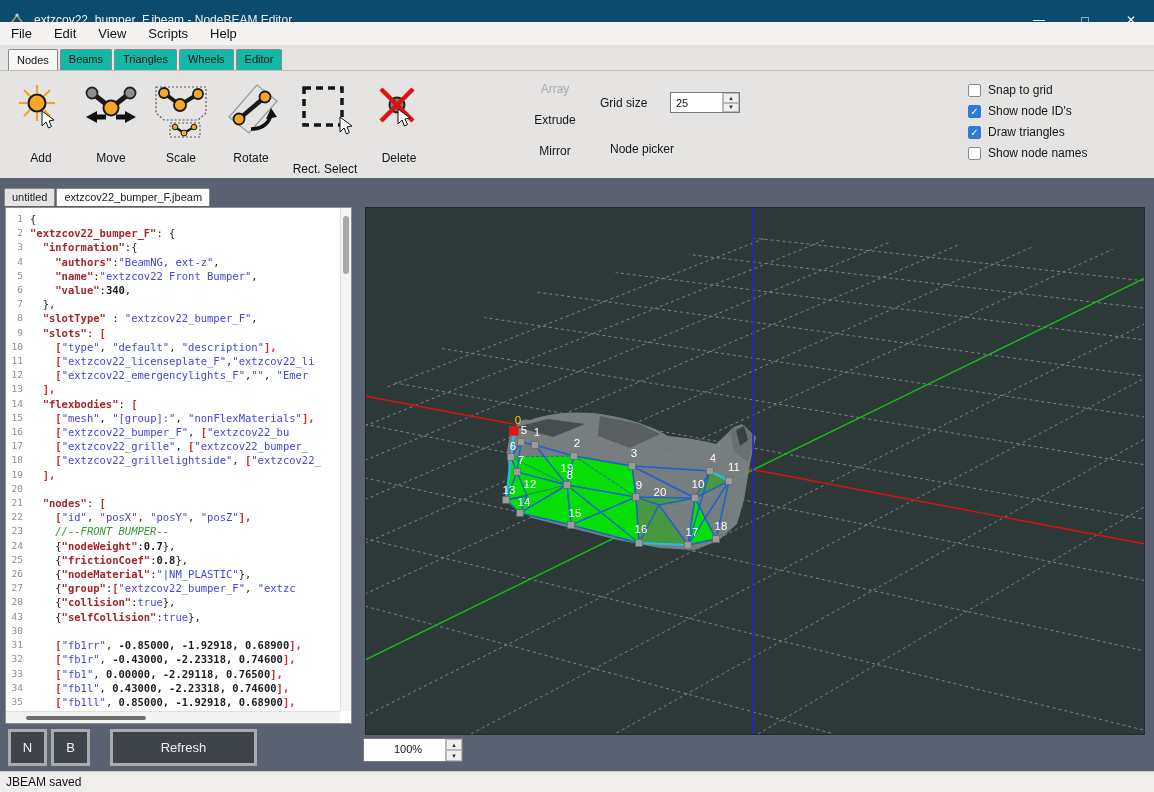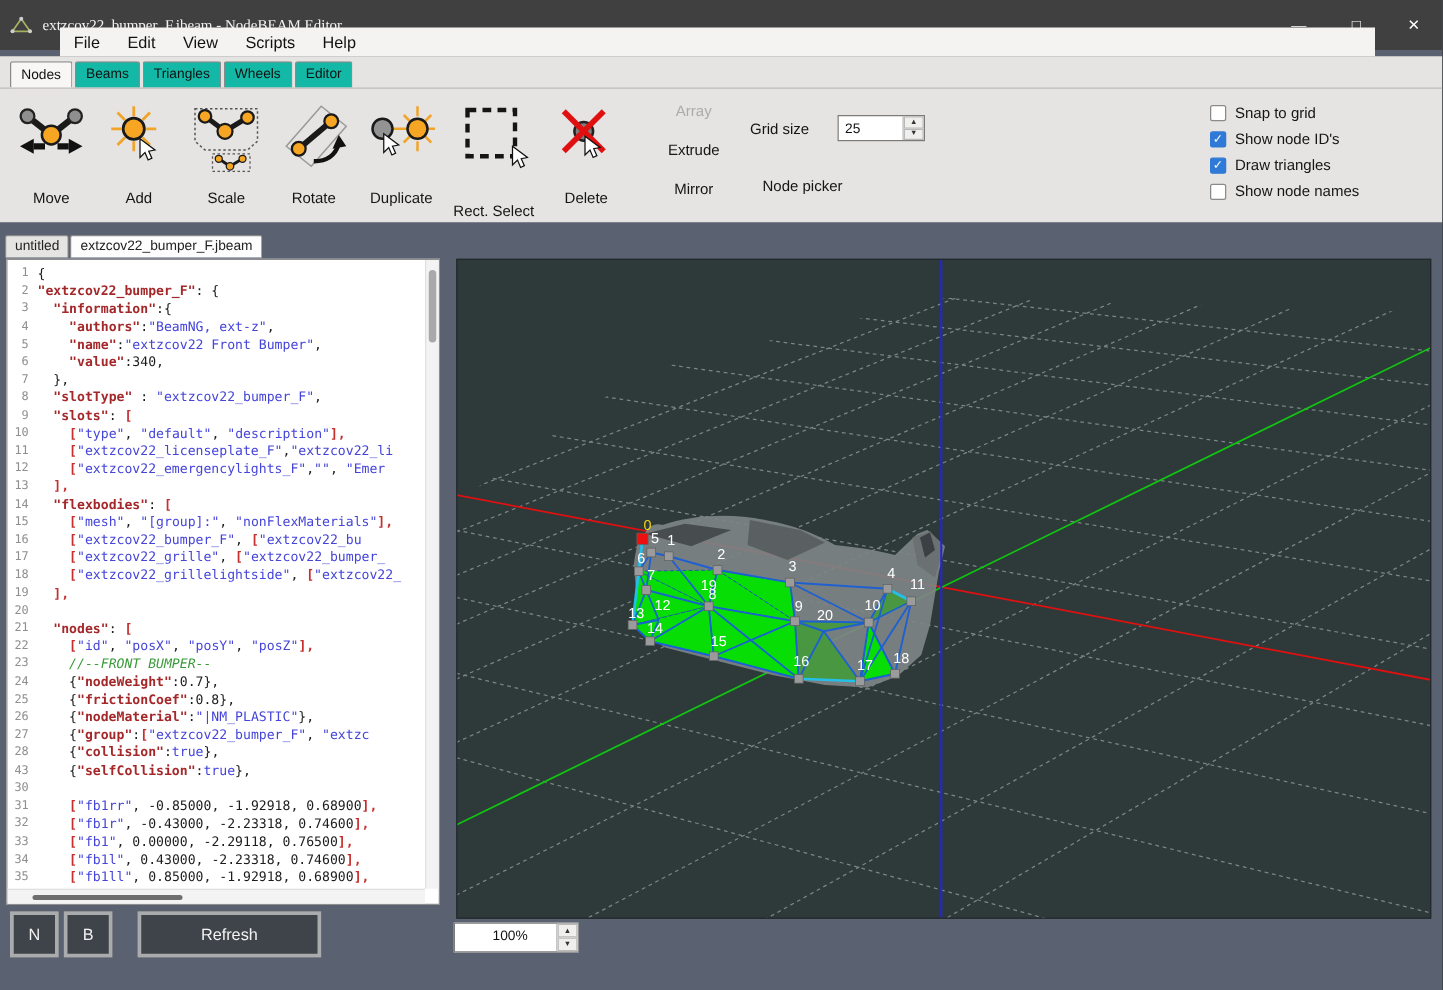--- a/index.html
+++ b/index.html
@@ -2,30 +2,30 @@
 <html><head>
 <meta charset="utf-8">
 <style>
   * { margin:0; padding:0; box-sizing:border-box; }
   html,body { background:#333; }
   body { font-family:"Liberation Sans", sans-serif; }
   .window { position:relative; width:1154px; height:792px; background:#5a6170; overflow:hidden;
             font-family:"Liberation Sans", sans-serif; }
 
   
-  .titlebar { position:absolute; top:0; left:0; width:1154px; height:40px; background:#404040;
-              display:flex; align-items:center; color:#f2f2f2; font-size:12px;font-family:Liberation Serif, serif; }
+  .titlebar { position:absolute; top:0; left:0; width:1154px; height:40px; background:#0c4a6e;
+              display:flex; align-items:center; color:#f2f2f2; font-size:12px; }
   .titlebar .appicon { margin:0 8px 0 8px; display:flex; }
   .win-controls { margin-left:auto; display:flex; align-items:center; height:100%; }
   .win-btn { width:46px; height:100%; display:flex; align-items:center; justify-content:center;
              color:#fff; font-size:12px; cursor:default; }
 
   
-  .menubar { position:absolute; top:22px; left:0; width:1052px; height:23px; background:#f4f3f2;
-             display:flex; align-items:center; font-size:13px; color:#111;margin-left:48px; }
+  .menubar { position:absolute; top:22px; left:0; width:1154px; height:23px; background:#f4f3f2;
+             display:flex; align-items:center; font-size:13px; color:#111; }
   .menu-item { padding:3px 11px; }
 
   
   .ribbon { position:absolute; top:45px; left:0; width:1154px; height:133px; background:#e6e4e2; }
   .rtabs { position:absolute; top:4px; left:8px; display:flex; }
   .rtab { border:1px solid #8a8a8a; border-bottom:none; background:#14b8a6; padding:3px 8px 4px;
           font-size:11px; color:#111; margin-right:2px; border-radius:2px 2px 0 0; }
   .rtab.active { background:#f8f7f6; padding-top:4px; box-shadow:0 1px 0 #f8f7f6; }
   .toolbar { position:absolute; top:25px; left:0; width:1154px; height:108px; border-top:1px solid #bdbbb9; }
   .tools { position:absolute; left:6px; top:6px; display:flex; }
@@ -64,21 +64,21 @@
             border:1px solid #8e8e8e; overflow:hidden; }
   .code { position:absolute; top:0; left:0; right:11px; bottom:12px; overflow:hidden; padding-top:4px; }
   .code-line { display:flex; white-space:pre; font-family:"DejaVu Sans Mono", monospace;
                font-size:10.5px; line-height:14.2px; }
   .ln { width:24px; min-width:24px; text-align:right; padding-right:7px; color:#8f8f8f;
         font-size:9.5px; }
   .tok-p { color:#1c1c1c; }
   .tok-k { color:#a4282a; font-weight:bold; }
   .tok-s { color:#4645d9; }
   .tok-b { color:#c62f2f; font-weight:bold; }
-  .tok-n { color:#1c1c1c; }
+  .tok-n { color:#1c1c1c;font-weight:bold; }
   .tok-c { color:#3a9a3a; font-style:italic; }
   .vscroll { position:absolute; top:0; right:0; width:11px; bottom:12px; background:#f3f3f3; border-left:1px solid #e0e0e0; }
   .vthumb { position:absolute; top:8px; left:2px; width:6px; height:58px; background:#a9a9a9; border-radius:3px; }
   .hscroll { position:absolute; left:0; right:11px; bottom:0; height:12px; background:#f3f3f3; border-top:1px solid #e0e0e0; }
   .hthumb { position:absolute; left:20px; top:4px; width:120px; height:4px; background:#6e6e6e; border-radius:2px; }
 
   .left-buttons { position:absolute; top:551px; left:8px; display:flex; }
   .dark-btn { background:#3f444a; border:3px solid #a9abad; color:#f2f2f2; font-size:13px;
               display:flex; align-items:center; justify-content:center; height:37px; }
   .btn-n, .btn-b { width:39px; margin-right:4px; }
@@ -131,53 +131,53 @@
         <span class="rtab">Beams</span>
         <span class="rtab">Triangles</span>
         <span class="rtab">Wheels</span>
         <span class="rtab">Editor</span>
       </div>
     <div class="toolbar">
       <div class="tools">
 
         <div class="tool">
           <svg viewBox="0 0 56 56">
-            <line x1="9" y1="10" x2="28" y2="25" stroke="#1a1a1a" stroke-width="5"></line>
-            <line x1="47" y1="10" x2="28" y2="25" stroke="#1a1a1a" stroke-width="5"></line>
-            <circle cx="9" cy="10" r="5.5" fill="#8f8f8f" stroke="#222" stroke-width="1.8"></circle>
-            <circle cx="47" cy="10" r="5.5" fill="#8f8f8f" stroke="#222" stroke-width="1.8"></circle>
-            <circle cx="28" cy="25" r="7.5" fill="#f6a623" stroke="#1a1a1a" stroke-width="2"></circle>
-            <polygon points="14,28 3,34 14,40" fill="#111"></polygon>
-              <line x1="14" y1="34" x2="23" y2="34" stroke="#111" stroke-width="5"></line>
-            <polygon points="42,28 53,34 42,40" fill="#111"></polygon>
-              <line x1="33" y1="34" x2="42" y2="34" stroke="#111" stroke-width="5"></line>
-          </svg>
-          <span class="tlabel">Move</span>
-        </div>
-
-        <div class="tool">
-          <svg viewBox="0 0 56 56">
             <g stroke="#f0a42a" stroke-width="2.2">
               <line x1="24" y1="2" x2="24" y2="10"></line>
                 <line x1="24" y1="30" x2="24" y2="38"></line>
               <line x1="6" y1="20" x2="14" y2="20"></line>
                 <line x1="34" y1="20" x2="42" y2="20"></line>
               <line x1="11" y1="7" x2="17" y2="13"></line>
                 <line x1="31" y1="27" x2="37" y2="33"></line>
               <line x1="37" y1="7" x2="31" y2="13"></line>
                 <line x1="17" y1="27" x2="11" y2="33"></line>
             </g>
             <circle cx="24" cy="20" r="8.5" fill="#f6a623" stroke="#1a1a1a" stroke-width="2.2"></circle>
             <path d="M29 28 l0 15 4 -4 2.5 6 3 -1.5 -2.5 -5.5 5 -1 Z" fill="#fff" stroke="#111" stroke-width="1"></path>
           </svg>
           <span class="tlabel">Add</span>
         </div>
 
         <div class="tool">
           <svg viewBox="0 0 56 56">
+            <line x1="9" y1="10" x2="28" y2="25" stroke="#1a1a1a" stroke-width="5"></line>
+            <line x1="47" y1="10" x2="28" y2="25" stroke="#1a1a1a" stroke-width="5"></line>
+            <circle cx="9" cy="10" r="5.5" fill="#8f8f8f" stroke="#222" stroke-width="1.8"></circle>
+            <circle cx="47" cy="10" r="5.5" fill="#8f8f8f" stroke="#222" stroke-width="1.8"></circle>
+            <circle cx="28" cy="25" r="7.5" fill="#f6a623" stroke="#1a1a1a" stroke-width="2"></circle>
+            <polygon points="14,28 3,34 14,40" fill="#111"></polygon>
+              <line x1="14" y1="34" x2="23" y2="34" stroke="#111" stroke-width="5"></line>
+            <polygon points="42,28 53,34 42,40" fill="#111"></polygon>
+              <line x1="33" y1="34" x2="42" y2="34" stroke="#111" stroke-width="5"></line>
+          </svg>
+          <span class="tlabel">Move</span>
+        </div>
+
+        <div class="tool">
+          <svg viewBox="0 0 56 56">
             <path d="M3 4 H53 V30 L45 37 H11 L3 30 Z" fill="none" stroke="#555" stroke-width="1.2" stroke-dasharray="2,2"></path>
             <line x1="11" y1="10" x2="27" y2="22" stroke="#1a1a1a" stroke-width="4"></line>
             <line x1="27" y1="22" x2="45" y2="11" stroke="#1a1a1a" stroke-width="4"></line>
             <circle cx="11" cy="10" r="5" fill="#f6a623" stroke="#1a1a1a" stroke-width="1.8"></circle>
             <circle cx="45" cy="11" r="5" fill="#f6a623" stroke="#1a1a1a" stroke-width="1.8"></circle>
             <circle cx="27" cy="22" r="6" fill="#f6a623" stroke="#1a1a1a" stroke-width="1.8"></circle>
             <rect x="17" y="40" width="30" height="14" fill="none" stroke="#555" stroke-width="1" stroke-dasharray="2,2"></rect>
             <line x1="22" y1="44" x2="31" y2="50" stroke="#1a1a1a" stroke-width="2.4"></line>
             <line x1="31" y1="50" x2="41" y2="44" stroke="#1a1a1a" stroke-width="2.4"></line>
             <circle cx="22" cy="44" r="2.8" fill="#f6a623" stroke="#1a1a1a"></circle>
@@ -192,38 +192,20 @@
             <polygon points="6,34 34,2 54,18 26,50" fill="none" stroke="#999" stroke-width="1.2"></polygon>
             <line x1="16" y1="36" x2="42" y2="14" stroke="#1a1a1a" stroke-width="4.5"></line>
             <circle cx="16" cy="36" r="5.5" fill="#f6a623" stroke="#1a1a1a" stroke-width="1.8"></circle>
             <circle cx="42" cy="14" r="5.5" fill="#f6a623" stroke="#1a1a1a" stroke-width="1.8"></circle>
             <path d="M28 46 Q44 46 48 32" fill="none" stroke="#111" stroke-width="3.5"></path>
             <polygon points="48,25 43,36 54,34" fill="#111"></polygon>
           </svg>
           <span class="tlabel">Rotate</span>
         </div>
 
-        <div class="tool">
-          <svg viewBox="0 0 56 56">
-            <g stroke="#f0a42a" stroke-width="2">
-              <line x1="41" y1="2" x2="41" y2="10"></line>
-                <line x1="41" y1="30" x2="41" y2="38"></line>
-              <line x1="21" y1="20" x2="33" y2="20"></line>
-                <line x1="49" y1="20" x2="55" y2="20"></line>
-              <line x1="30" y1="9" x2="35" y2="14"></line>
-                <line x1="47" y1="26" x2="52" y2="31"></line>
-              <line x1="52" y1="9" x2="47" y2="14"></line>
-                <line x1="35" y1="26" x2="30" y2="31"></line>
-            </g>
-            <circle cx="13" cy="20" r="8" fill="#939393" stroke="#1a1a1a" stroke-width="2"></circle>
-            <circle cx="41" cy="20" r="8" fill="#f6a623" stroke="#1a1a1a" stroke-width="2"></circle>
-            <path d="M14 24 l0 15 4 -4 2.5 6 3 -1.5 -2.5 -5.5 5 -1 Z" fill="#fff" stroke="#111" stroke-width="1"></path>
-          </svg>
-          <span class="tlabel">Duplicate</span>
-        </div>
 
         <div class="tool wide">
           <svg viewBox="0 0 56 56">
             <rect x="7" y="5" width="38" height="37" fill="none" stroke="#151515" stroke-width="3.5" stroke-dasharray="7,5"></rect>
             <path d="M43 34 l0 15 4 -4 2.5 6 3 -1.5 -2.5 -5.5 5 -1 Z" fill="#fff" stroke="#111" stroke-width="1"></path>
           </svg>
           <span class="tlabel">Rect. Select</span>
         </div>
 
         <div class="tool">
@@ -491,13 +473,16 @@
 
     <div class="spinbox spin-zoom zoom-box">
       <span class="spin-val">100%</span>
       <span class="spin-btns">
         <div>▲</div>
         <div>▼</div>
       </span>
     </div>
   </div>
 
+  <div class="statusbar">
+    <span>JBEAM saved</span>
+  </div>
 </div>
 
 </body></html>

